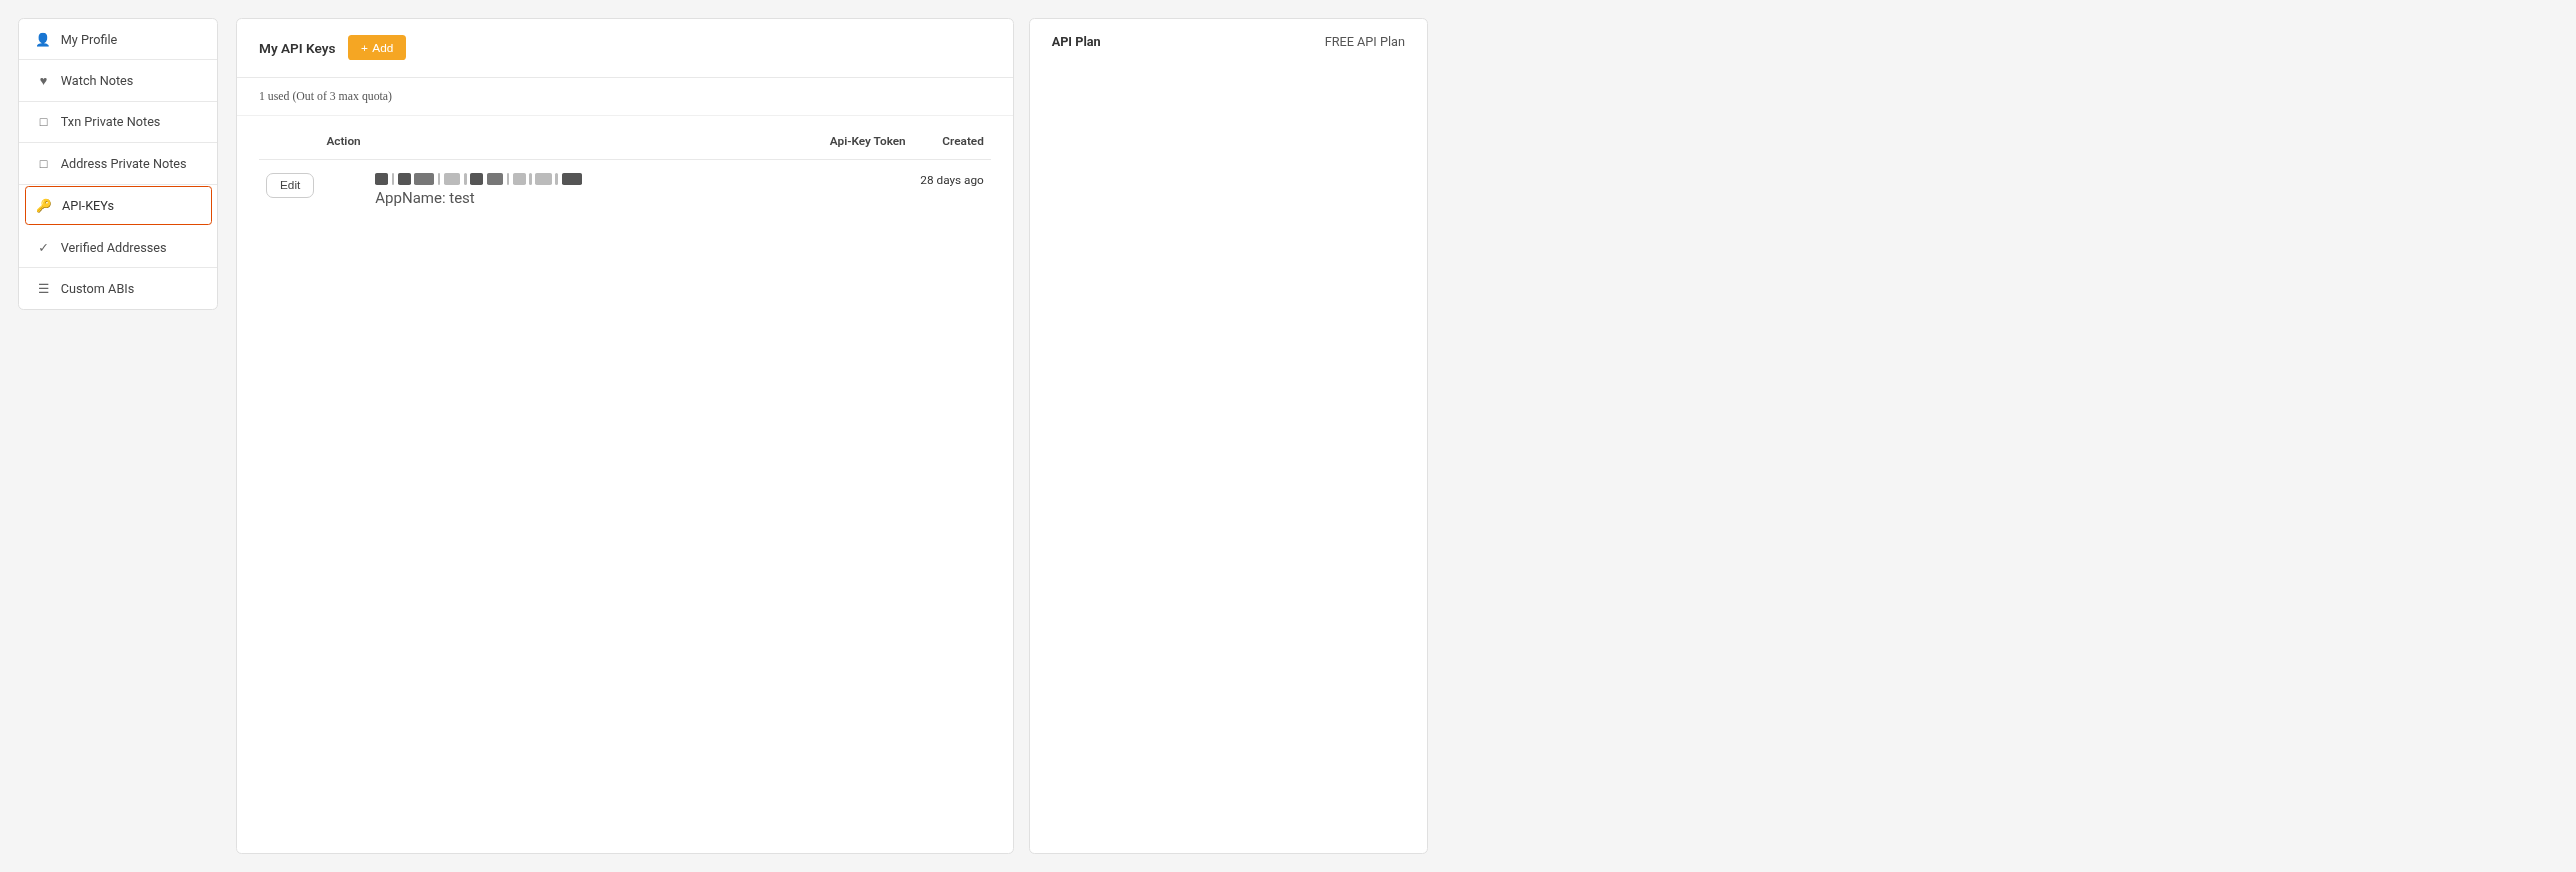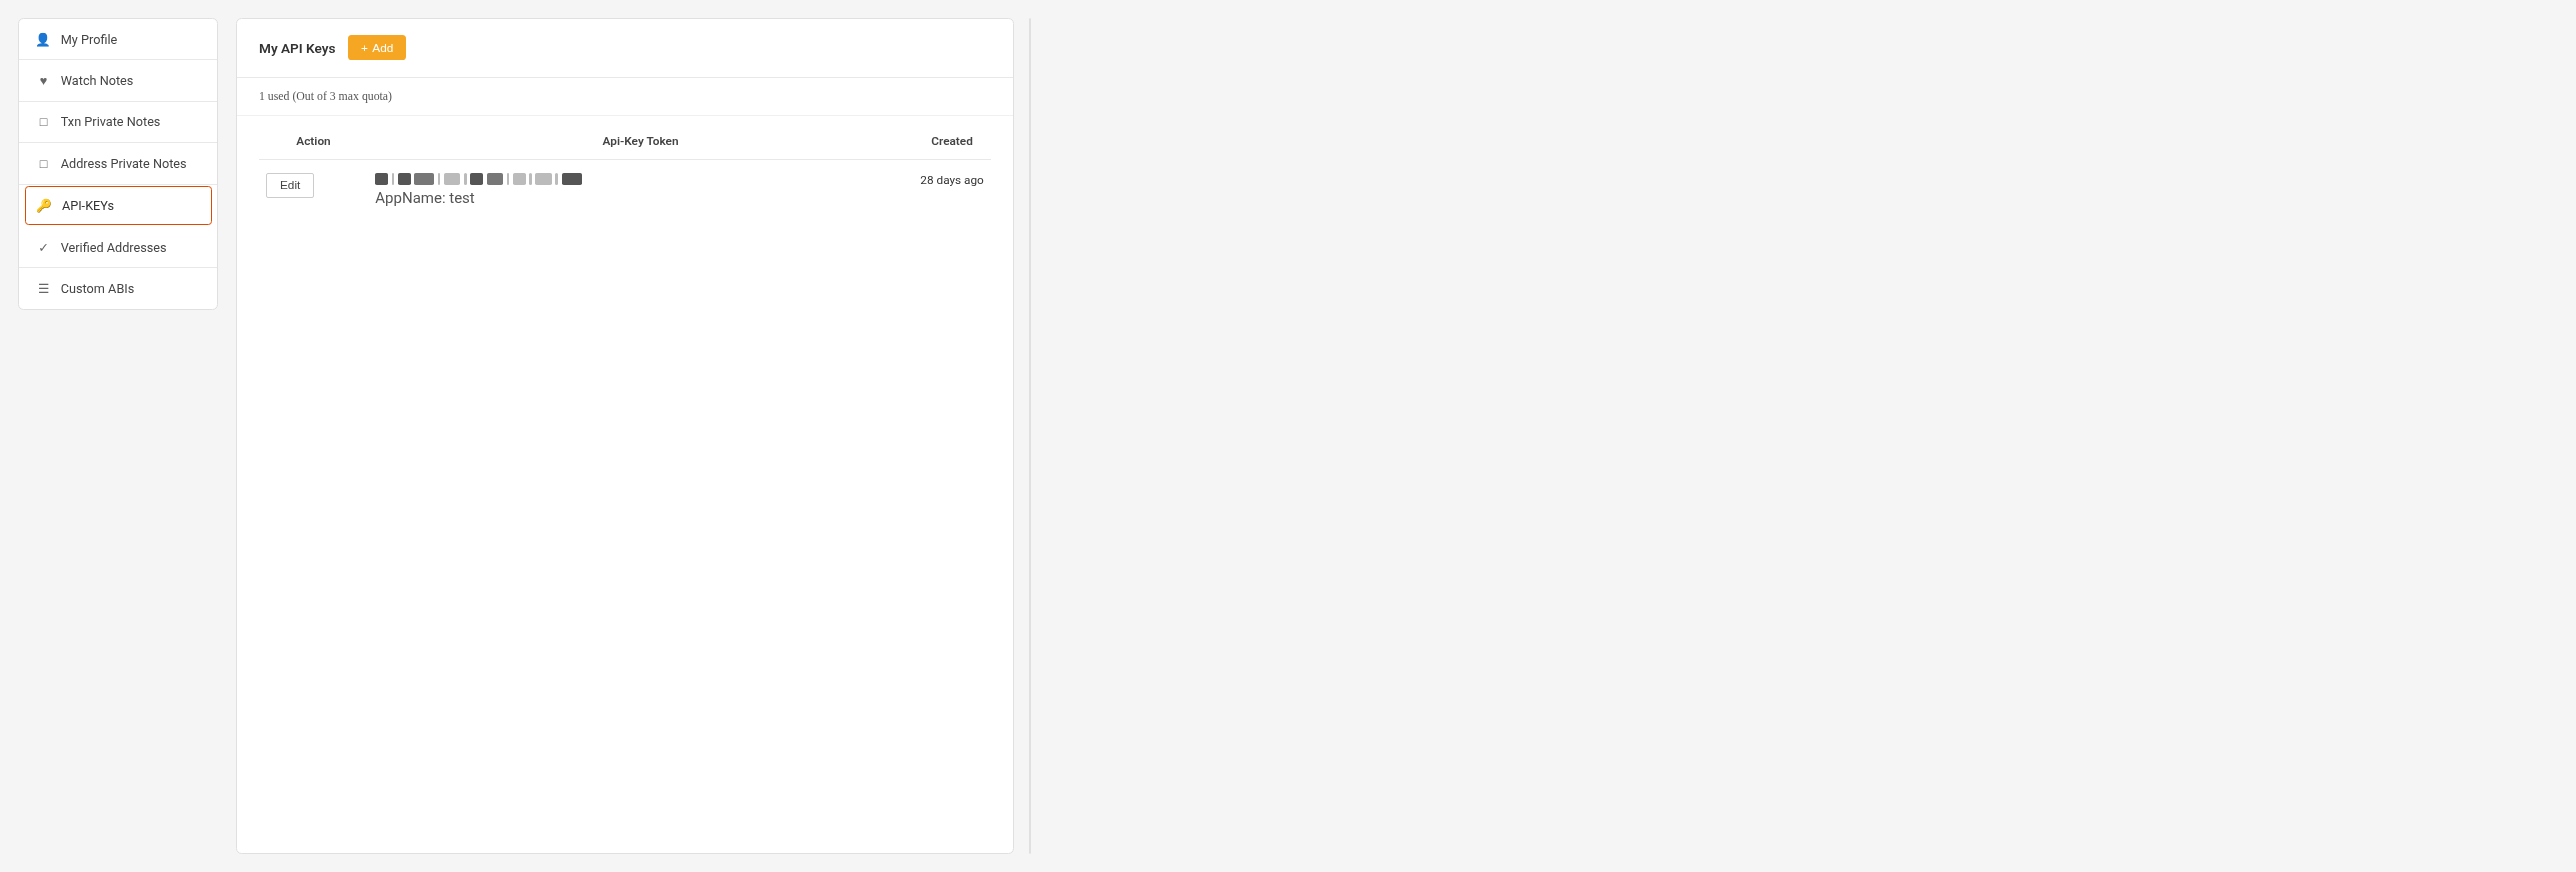--- a/index.html
+++ b/index.html
@@ -101,40 +101,40 @@
     .table-container {
       padding: 0 22px 22px;
     }
 
     .api-table {
       width: 100%;
       border-collapse: collapse;
       margin-top: 7.3px;
     }
     .api-table th {
-      text-align: center;
+      text-align: right;
       padding: 11px 7.3px;
       font-size: 11.8px;
       font-weight: 600;
       color: #444;
       border-bottom: 0.9px solid #e8e8e8;
     }
     .api-table td {
       padding: 12.7px 7.3px;
       font-size: 11.8px;
       color: #333;
       vertical-align: top;
     }
     .th-action { width: 109px; }
     .th-token { width: 545px; }
 
     .btn-edit {
       background: #fff;
       border: 0.9px solid #ccc;
-      border-radius: 2px;
+      border-radius: 7px;
       padding: 4.5px 12.7px;
       font-size: 11.8px;
       cursor: pointer;
       color: #444;
     }
 
     .token-blocks {
       display: flex;
       align-items: center;
       gap: 3.6px;
@@ -260,16 +260,20 @@
               <div class="appname-text">AppName: test</div>
             </td>
             <td>28 days ago</td>
           </tr>
         </tbody>
       </table>
     </div>
   </div>
 
   <div class="card">
+    <div class="plan-row">
+      <span class="plan-label">API Plan</span>
+      <span class="plan-value">FREE API Plan</span>
+    </div>
   </div>
 
 </main>
 
 
 </body></html>

